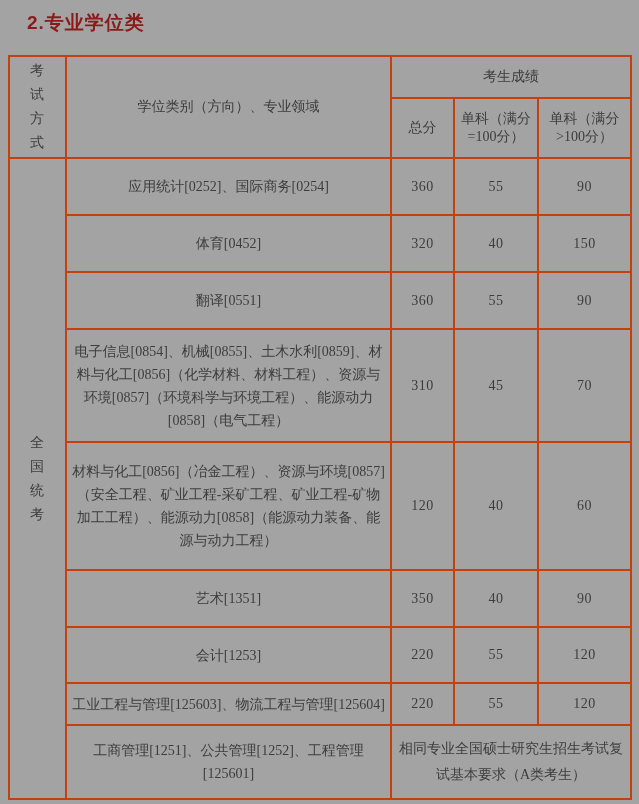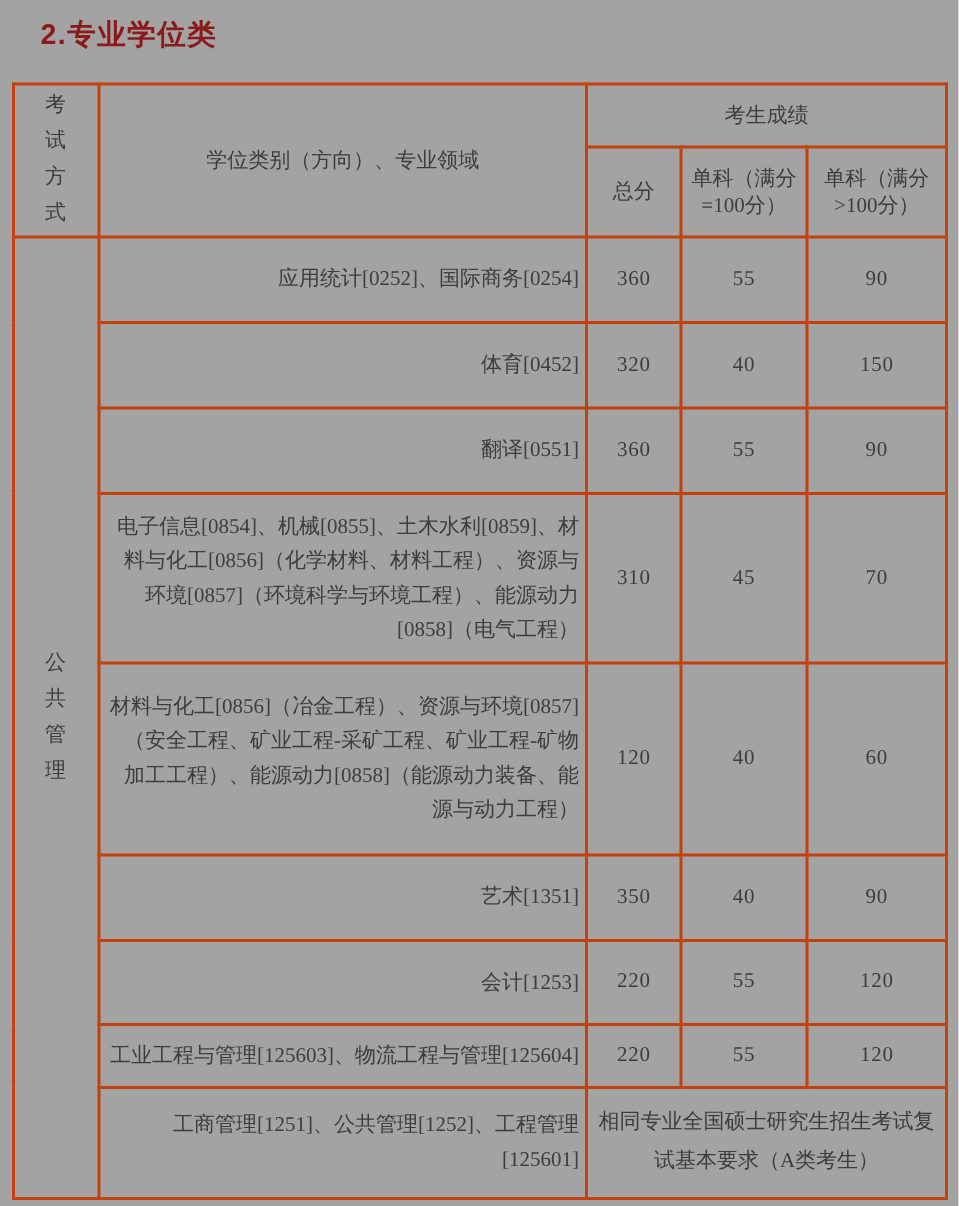--- a/index.html
+++ b/index.html
@@ -46,21 +46,21 @@
   .c-center { text-align: center; vertical-align: middle; }
   .hdr { font-size: 13.5px; color: #474747; }
   .exam-cell span {
     display: inline-block;
     width: 2em;
     line-height: 24px;
     text-align: center;
     letter-spacing: 1px;
   }
   td.cat {
-    text-align: right;
+    text-align: center;
     vertical-align: middle;
     line-height: 23px;
     padding: 4px 2px 4px 4px;
   }
   td.num {
     text-align: center;
     vertical-align: middle;
     font-size: 15px;
     letter-spacing: 0.5px;
   }
@@ -99,21 +99,21 @@
         <td rowspan="2" class="c-center hdr">学位类别（方向）、专业领域</td>
         <td colspan="3" class="c-center hdr">考生成绩</td>
       </tr>
       <tr class="hr2">
         <td class="c-center hdr">总分</td>
         <td class="c-center hdr">单科（满分=100分）</td>
         <td class="c-center hdr">单科（满分&gt;100分）</td>
       </tr>
 
       <tr class="r-std1">
-        <td rowspan="9" class="c-center exam-cell"><span>公共管理</span></td>
+        <td rowspan="9" class="c-center exam-cell"><span>全国统考</span></td>
         <td class="cat">应用统计[0252]、国际商务[0254]</td>
         <td class="num">360</td>
         <td class="num">55</td>
         <td class="num">90</td>
       </tr>
 
       <tr class="r-std1">
         <td class="cat">体育[0452]</td>
         <td class="num">320</td>
         <td class="num">40</td>

